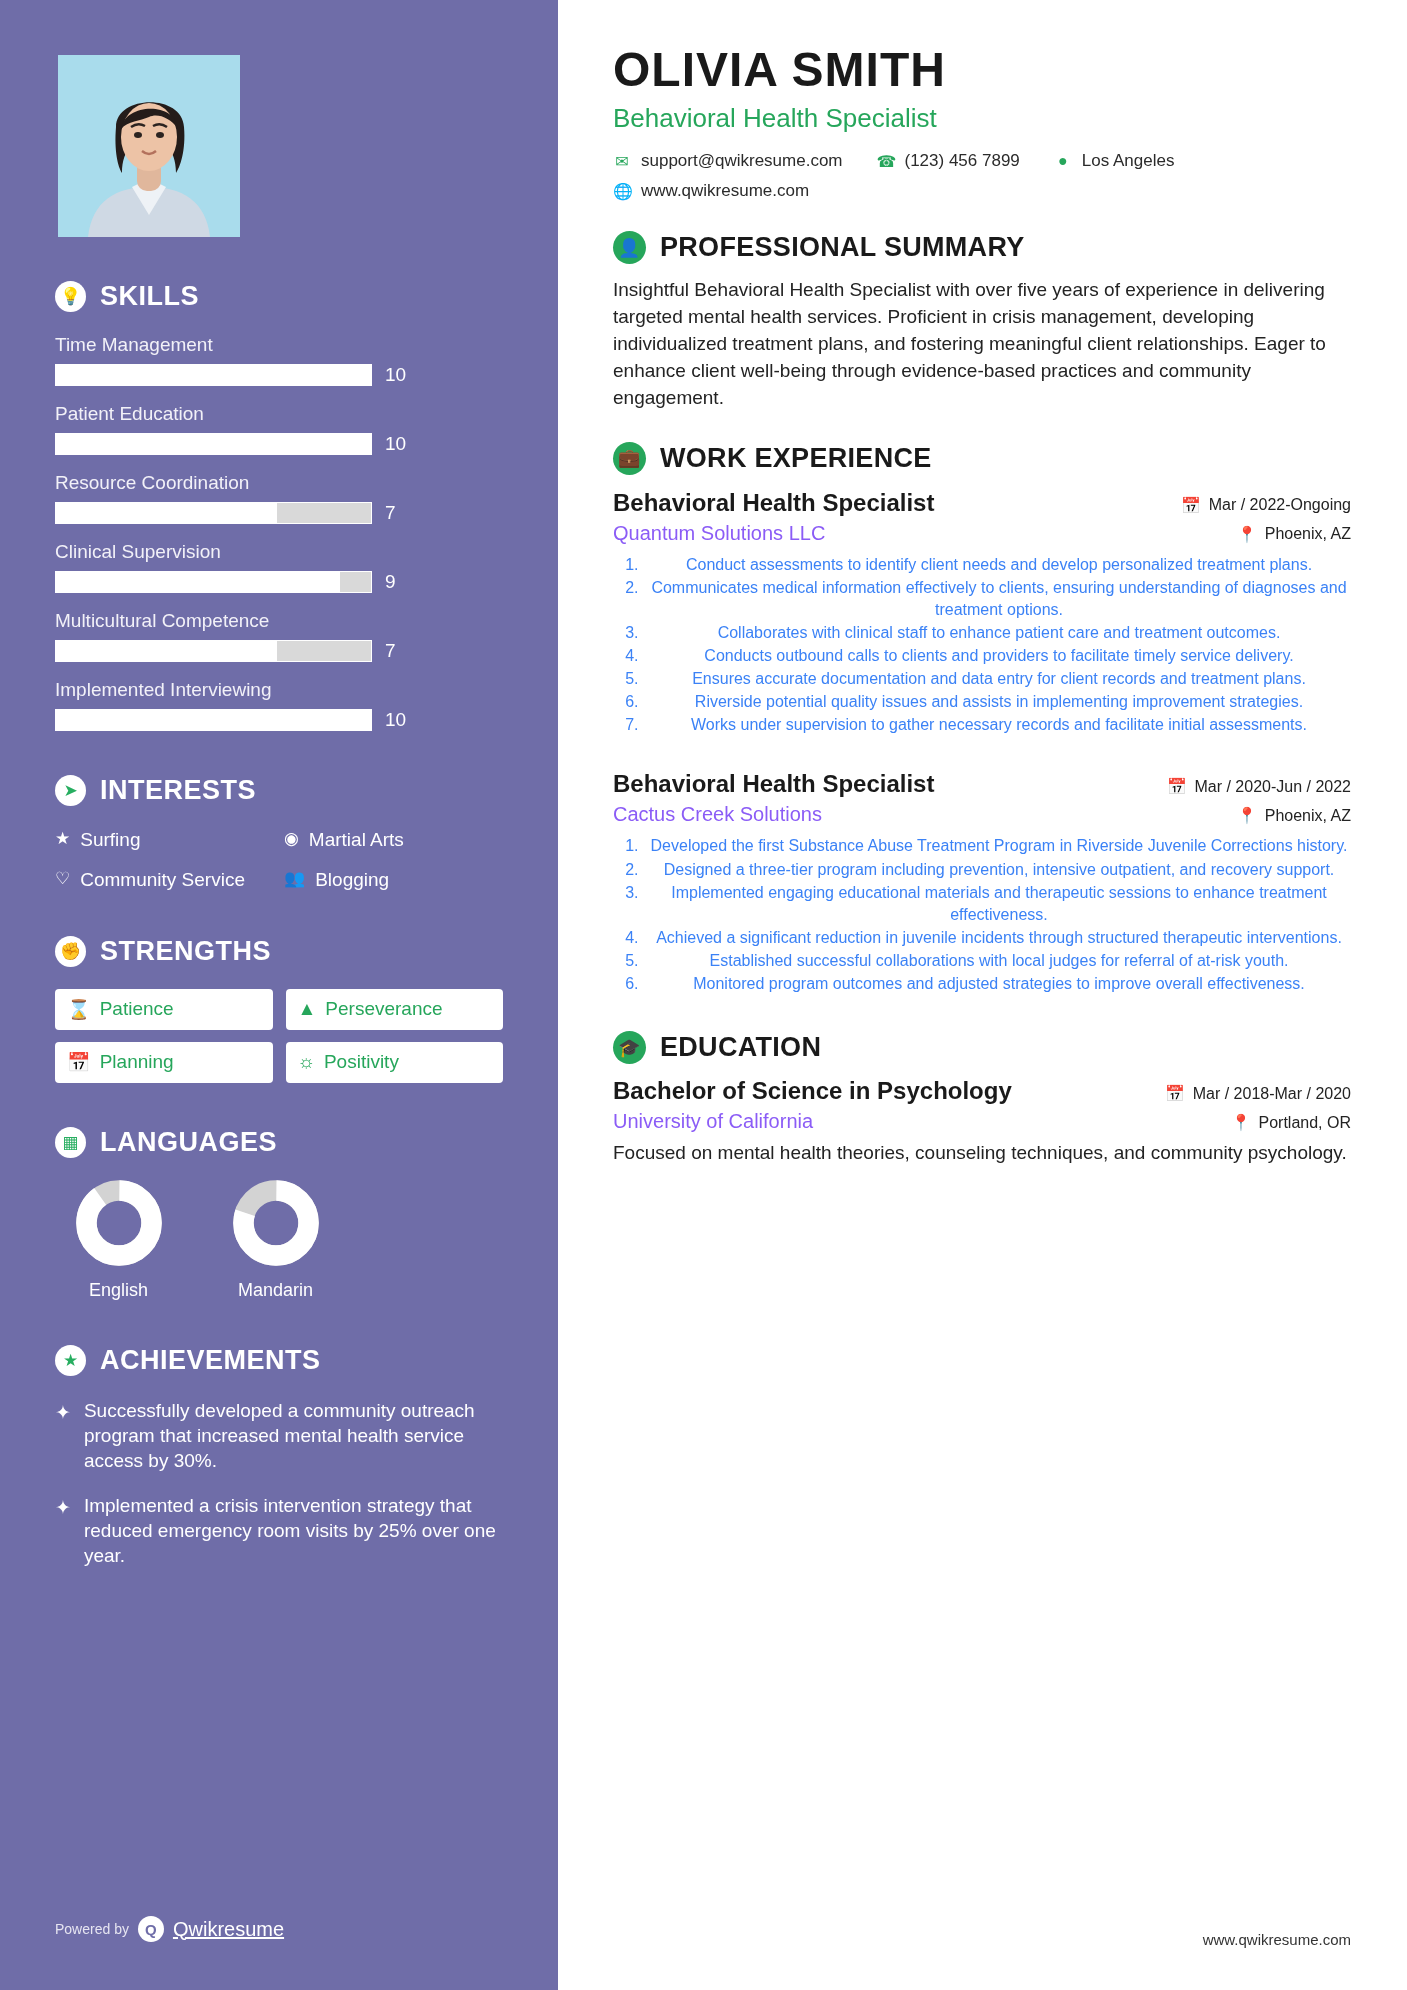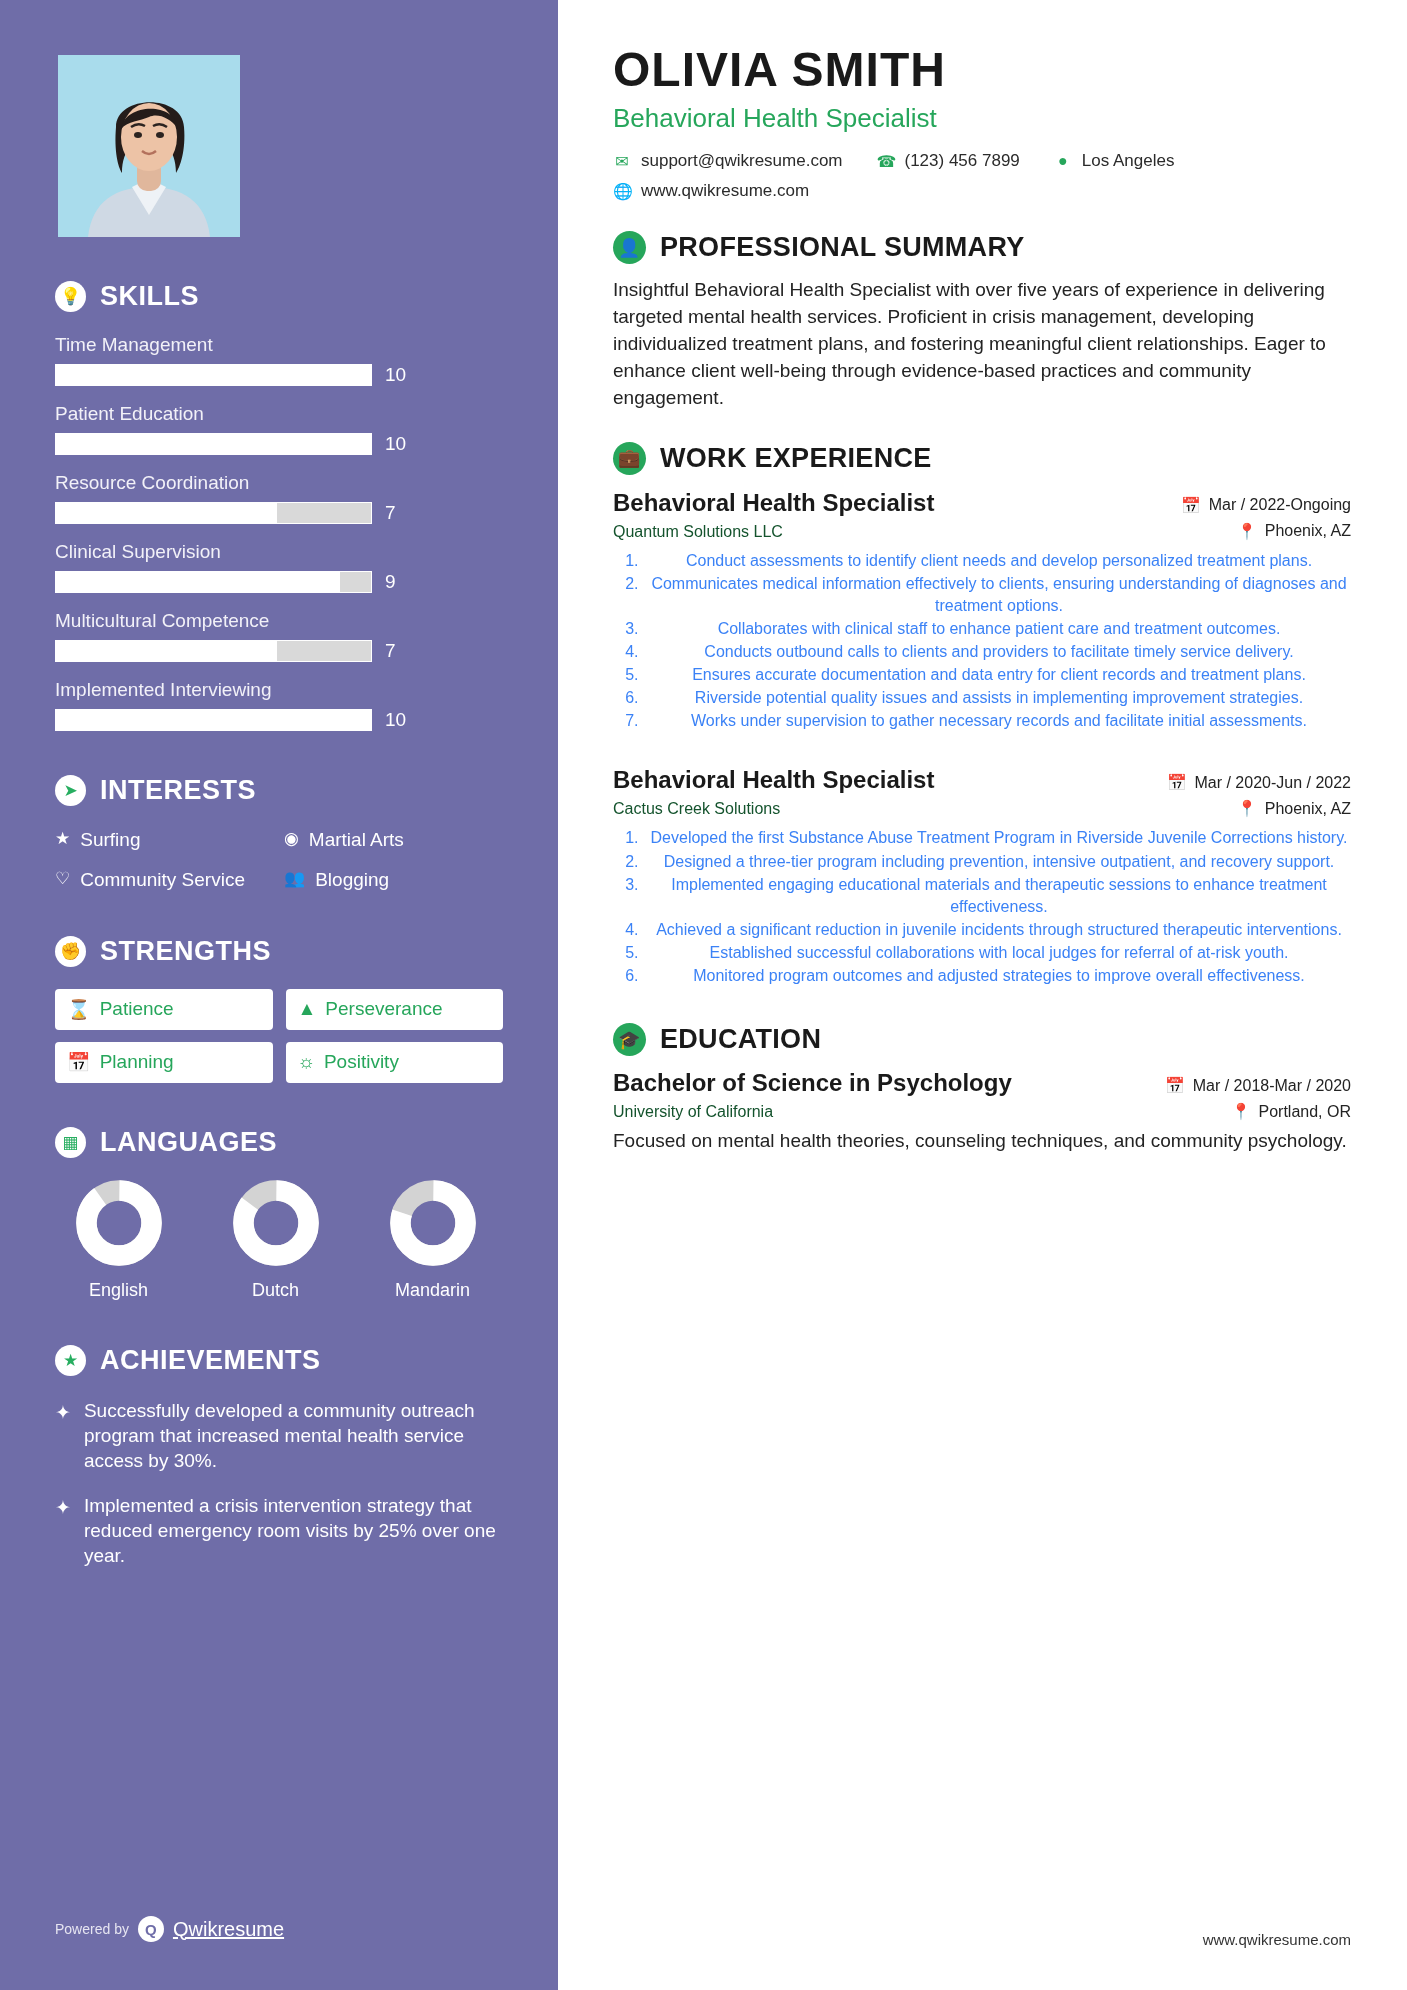--- a/index.html
+++ b/index.html
@@ -199,21 +199,21 @@
     align-items: baseline;
   }
   .job-title { font-size: 24px; font-weight: bold; color: #1a1a1a; }
   .job-date { font-size: 16px; color: #232323; display:flex; align-items:center; gap:7px; }
   .job-sub {
     display: flex;
     justify-content: space-between;
     align-items: baseline;
     margin-top: 5px;
   }
-  .job-company { font-size: 16px; color: #14532d; }
+  .job-company { font-size: 20px; color: #8b5cf6; }
   .job-loc { font-size: 16px; color: #232323; display:flex; align-items:center; gap:7px; }
   ol.bullets {
     margin: 9px 0 0 30px;
     font-size: 16px;
     line-height: 1.38;
     color: #3b82f6;
     text-align: center;
   }
   ol.bullets li { margin-bottom: 1px; padding-left: 4px; }
   .edu-desc { font-size: 19px; line-height: 1.4; color: #232323; margin-top: 7px; }
@@ -372,27 +372,20 @@
         <span class="circ">▦</span>
         <h2>LANGUAGES</h2>
       </div>
       <div class="lang-row">
         <div class="lang">
           <svg class="donut" viewBox="0 0 42 42">
             <circle cx="21" cy="21" r="15.9" fill="none" stroke="#d3d3d3" stroke-width="10"></circle>
             <circle cx="21" cy="21" r="15.9" fill="none" stroke="#ffffff" stroke-width="10" stroke-dasharray="90 10" stroke-dashoffset="25"></circle>
           </svg>
           <div class="lang-name">English</div>
-        </div>
-        <div class="lang">
-          <svg class="donut" viewBox="0 0 42 42">
-            <circle cx="21" cy="21" r="15.9" fill="none" stroke="#d3d3d3" stroke-width="10"></circle>
-            <circle cx="21" cy="21" r="15.9" fill="none" stroke="#ffffff" stroke-width="10" stroke-dasharray="85 15" stroke-dashoffset="25"></circle>
-          </svg>
-          <div class="lang-name">Dutch</div>
         </div>
         <div class="lang">
           <svg class="donut" viewBox="0 0 42 42">
             <circle cx="21" cy="21" r="15.9" fill="none" stroke="#d3d3d3" stroke-width="10"></circle>
             <circle cx="21" cy="21" r="15.9" fill="none" stroke="#ffffff" stroke-width="10" stroke-dasharray="80 20" stroke-dashoffset="25"></circle>
           </svg>
           <div class="lang-name">Mandarin</div>
         </div>
       </div>
     </section>

